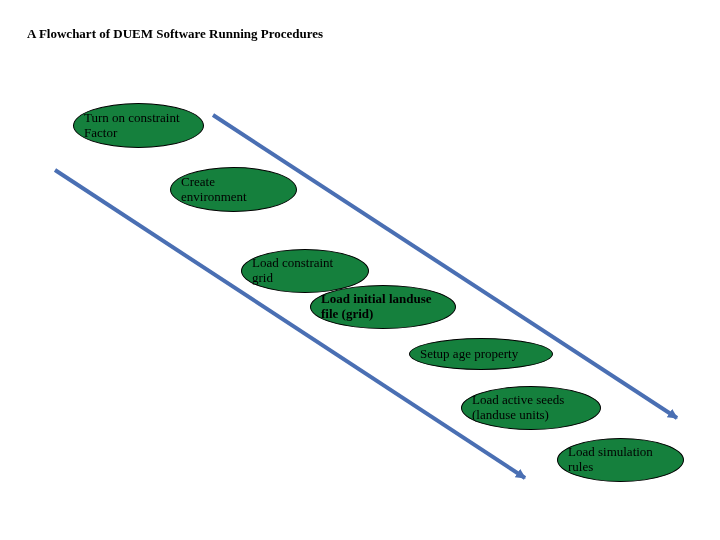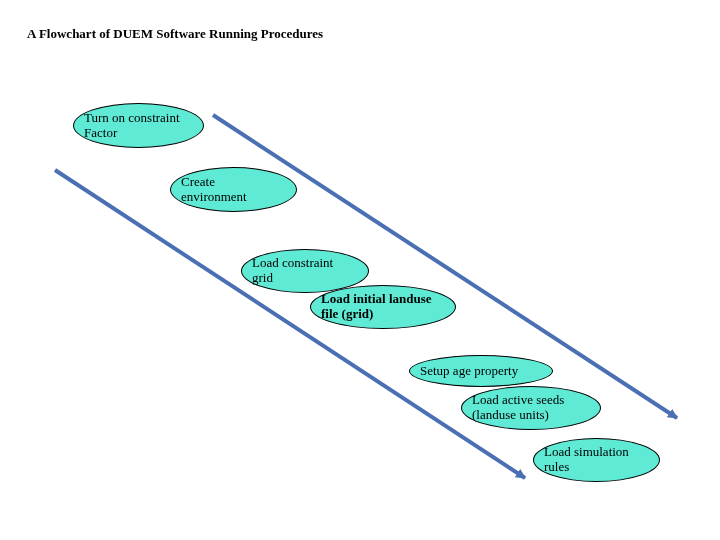--- a/index.html
+++ b/index.html
@@ -21,21 +21,21 @@
   svg.arrows {
     position: absolute;
     left: 0;
     top: 0;
     width: 720px;
     height: 540px;
     pointer-events: none;
   }
   .node {
     position: absolute;
-    background: #5eead4;
+    background: #15803d;
     border: 1px solid #000;
     border-radius: 50%;
     display: flex;
     align-items: center;
     justify-content: center;
     text-align: left;
     font-size: 13px;
     color: #000;
     line-height: 1.15;
     padding: 0 10px;
@@ -43,23 +43,23 @@
   }
   .node span {
     display: block;
     width: 100%;
   }
   
   .n0 { left: 73px;  top: 103px; width: 131px; height: 45px; }
   .n1 { left: 170px; top: 167px; width: 127px; height: 45px; }
   .n2 { left: 241px; top: 249px; width: 128px; height: 44px; }
   .n3 { left: 310px; top: 285px; width: 146px; height: 44px; font-weight: bold; }
-  .n4 { left: 409px; top: 338px; width: 144px; height: 32px; justify-content:flex-start;margin-top:17px; }
+  .n4 { left: 409px; top: 338px; width: 144px; height: 32px; justify-content:flex-start; }
   .n5 { left: 461px; top: 386px; width: 140px; height: 44px; }
-  .n6 { left: 533px; top: 438px; width: 127px; height: 44px; }
+  .n6 { left: 557px; top: 438px; width: 127px; height: 44px; }
 </style>
 </head>
 <body>
 
 <div class="title">A Flowchart of DUEM Software Running Procedures</div>
 
 <svg class="arrows" viewBox="0 0 720 540">
   <defs>
     <marker id="ah" markerWidth="12" markerHeight="12" refX="9" refY="5" orient="auto" markerUnits="userSpaceOnUse">
       <path d="M0,0 L10,5 L0,10 Z" fill="#4a6fb3"></path>

